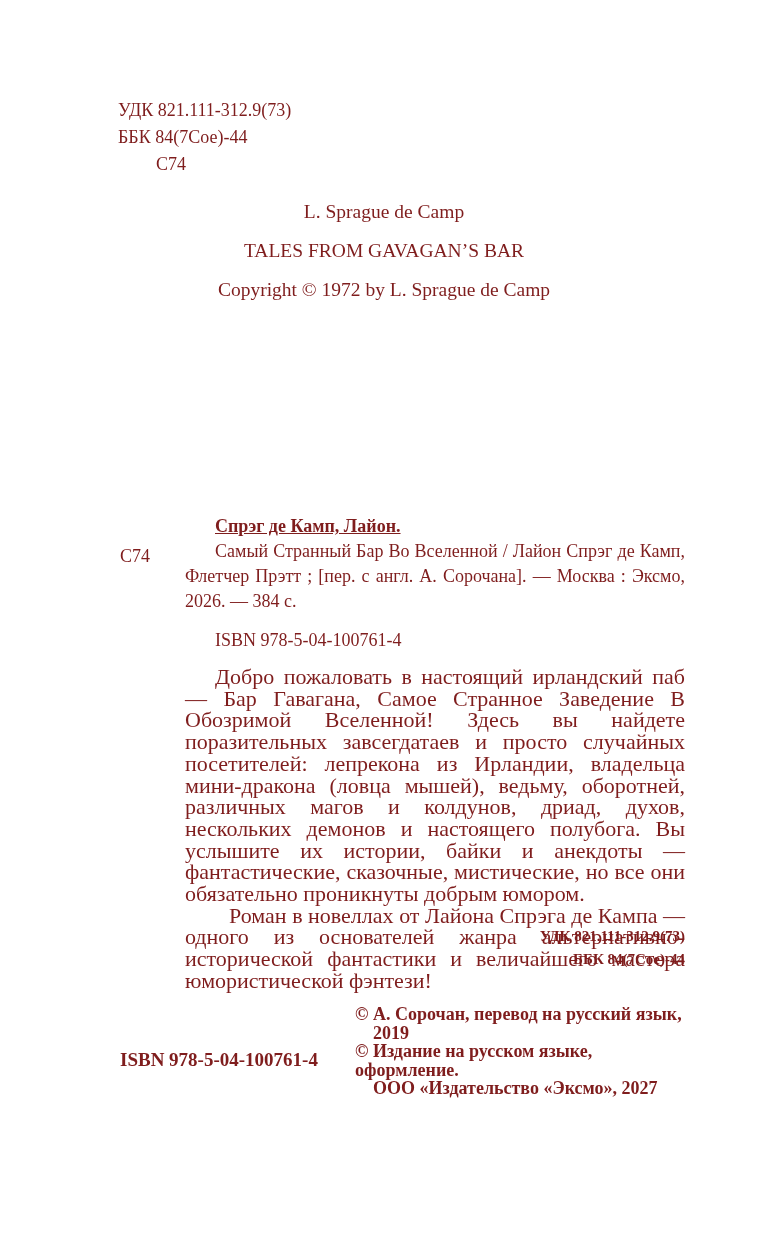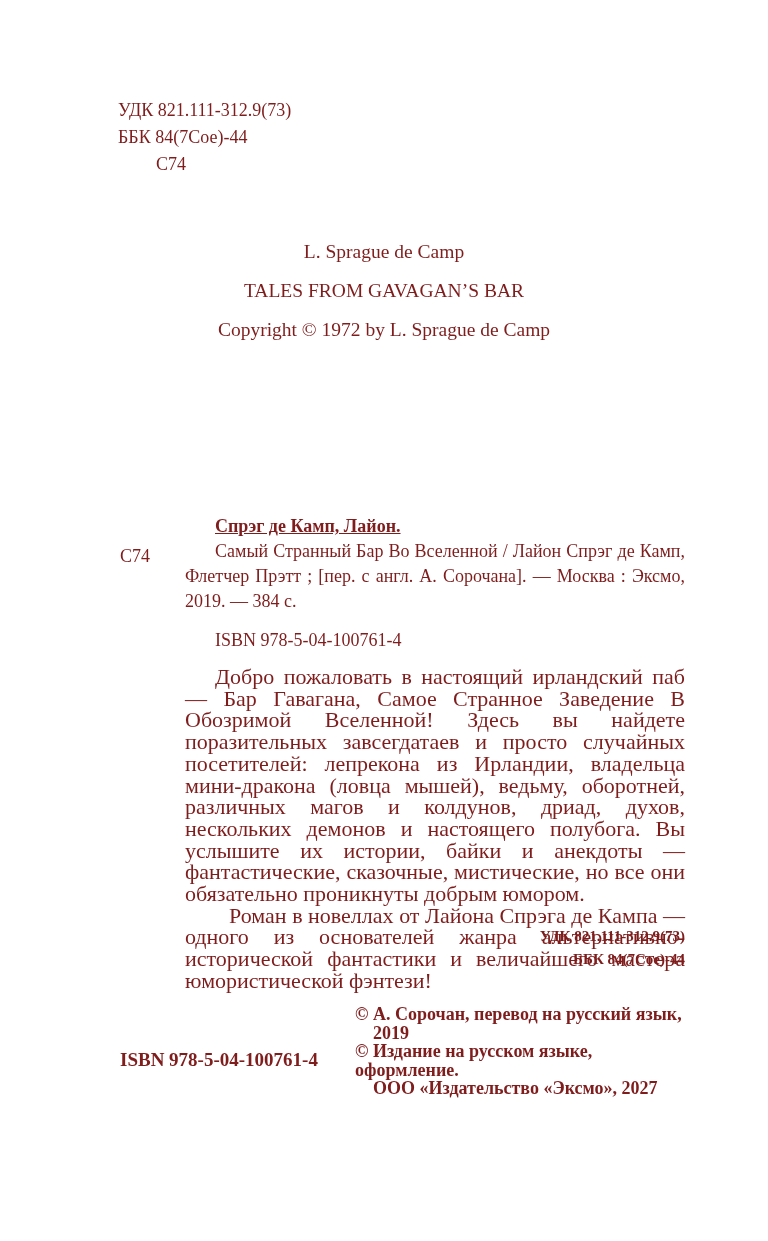--- a/index.html
+++ b/index.html
@@ -30,21 +30,20 @@
 
   
   .title-block {
     position: absolute;
     left: 0;
     top: 198px;
     width: 100%;
     text-align: center;
     font-size: 19.5px;
     line-height: 28px;
-    margin-top: 40px;
   }
   .title-block .orig-title { margin-top: 11px; }
   .title-block .copyright-line { margin-top: 11px; }
 
   
   .margin-code {
     position: absolute;
     left: 120px;
     top: 546px;
     font-size: 18px;
@@ -130,21 +129,21 @@
   <div class="title-block">
     <div>L. Sprague de Camp</div>
     <div class="orig-title">TALES FROM GAVAGAN’S BAR</div>
     <div class="copyright-line">Copyright © 1972 by L. Sprague de Camp</div>
   </div>
 
   <div class="margin-code">С74</div>
 
   <div class="catalog">
     <div class="cat-heading">Спрэг де Камп, Лайон.</div>
-    <p class="cat-desc">Самый Странный Бар Во Вселенной / Лайон Спрэг де Камп, Флетчер Прэтт ; [пер. с англ. А. Со­рочана]. — Москва : Эксмо, 2019. — 384 с.</p>
+    <p class="cat-desc">Самый Странный Бар Во Вселенной / Лайон Спрэг де Камп, Флетчер Прэтт ; [пер. с англ. А. Со­рочана]. — Москва : Эксмо, 2026. — 384 с.</p>
     <div class="cat-isbn">ISBN 978-5-04-100761-4</div>
     <p class="annot">Добро пожаловать в настоящий ирландский паб — Бар Гавагана, Самое Странное Заведение В Обозримой Вселен­ной! Здесь вы найдете поразительных завсегдатаев и про­сто случайных посетителей: лепрекона из Ирландии, вла­дельца мини-дракона (ловца мышей), ведьму, оборотней, различных магов и колдунов, дриад, духов, нескольких демонов и настоящего полубога. Вы услышите их истории, байки и анекдоты — фантастические, сказочные, мистиче­ские, но все они обязательно проникнуты добрым юмором.</p>
     <p class="annot annot2">Роман в новеллах от Лайона Спрэга де Кампа — одного из основателей жанра альтернативно-исторической фанта­стики и величайшего мастера юмористической фэнтези!</p>
   </div>
 
   <div class="right-codes">
     <div>УДК 821.111-312.9(73)</div>
     <div>ББК 84(7Сое)-44</div>
   </div>
 

